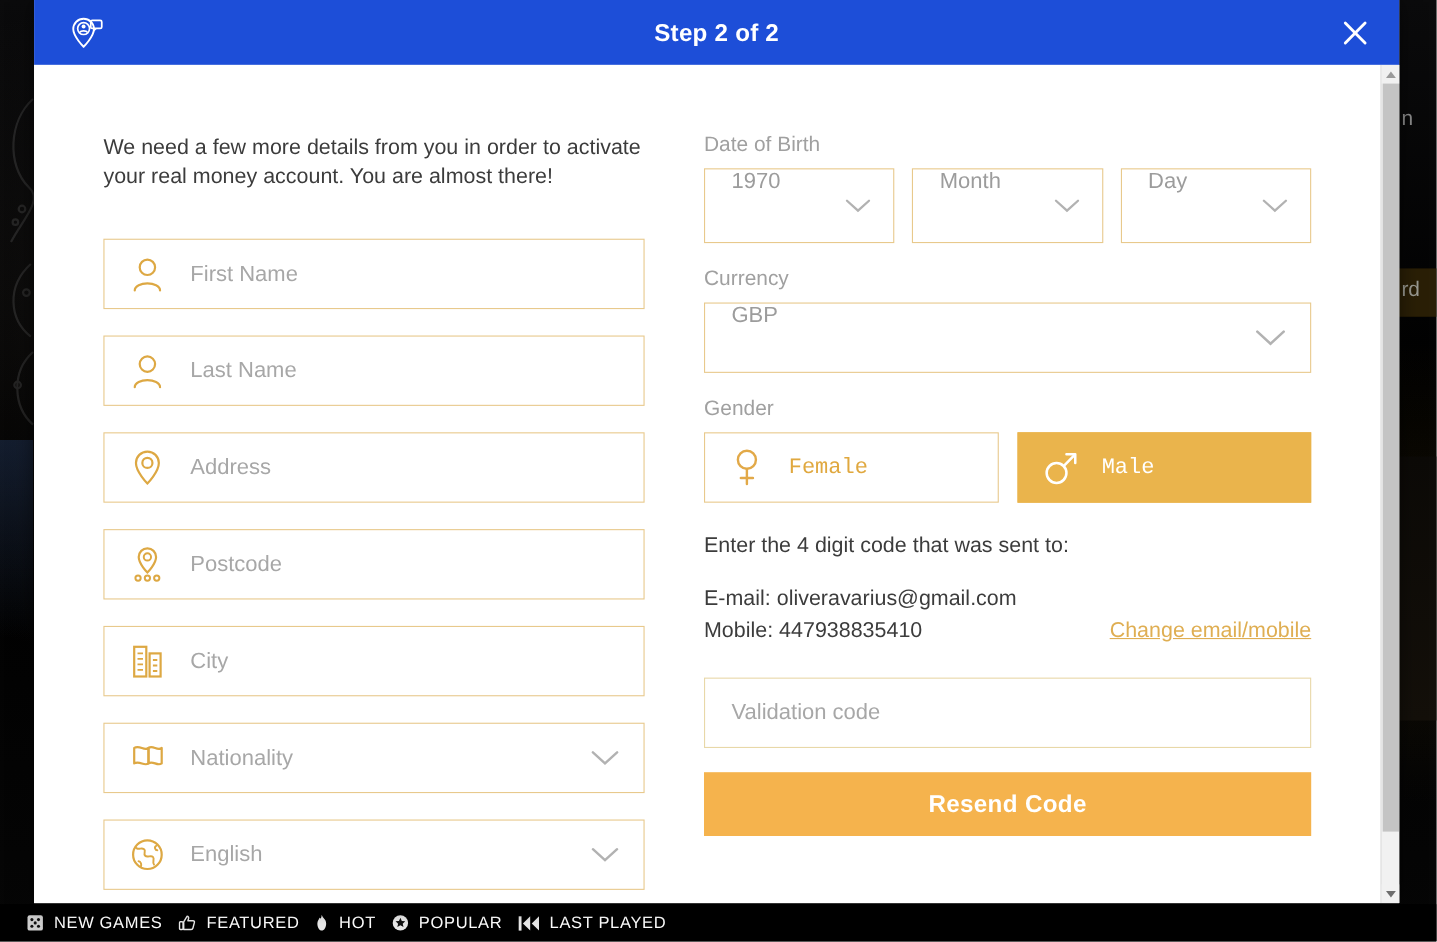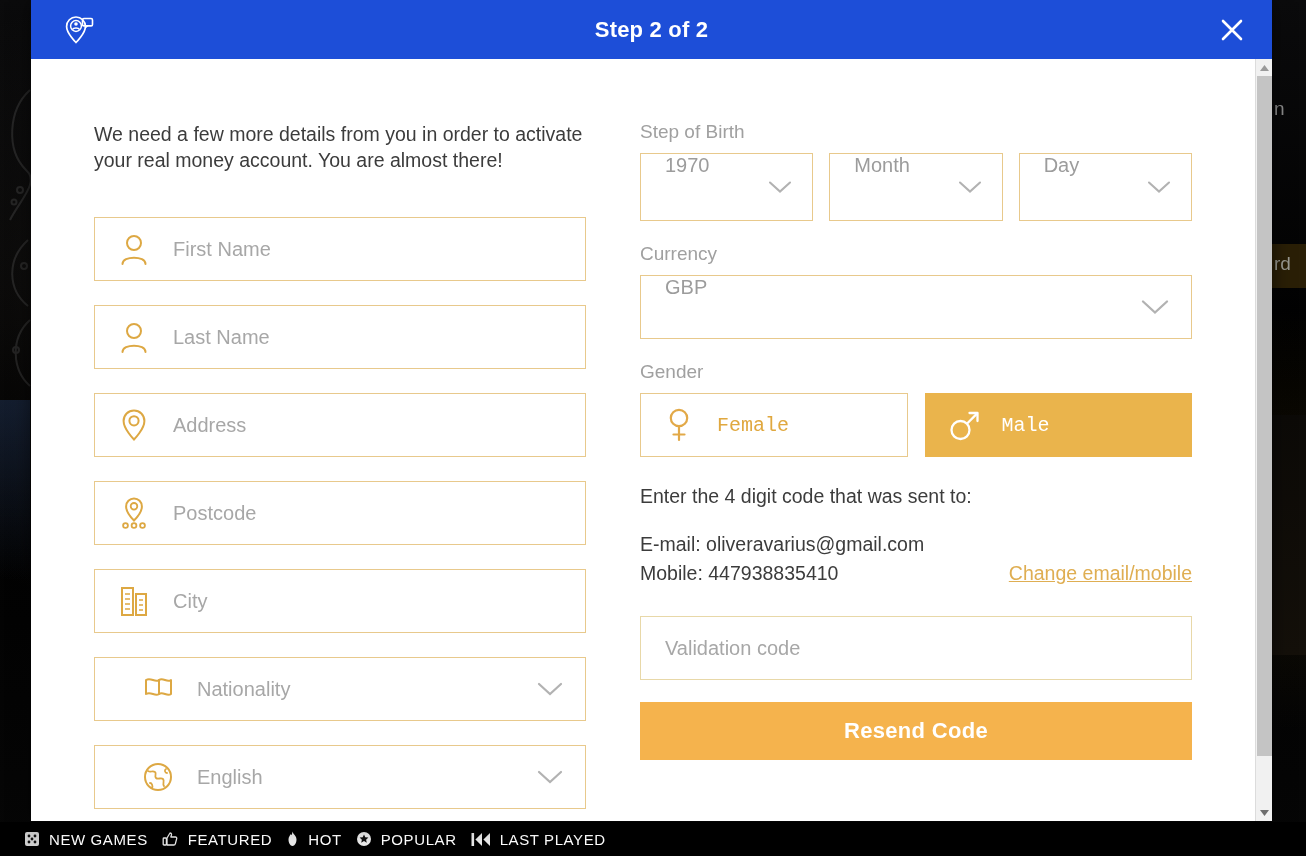--- a/index.html
+++ b/index.html
@@ -169,21 +169,21 @@
   .field {
     height: 64px;
     border: 1px solid #e8c98c;
     background: #ffffff;
     display: flex;
     align-items: center;
     margin-bottom: 24px;
     position: relative;
     cursor: text;
   }
-  .field.select { cursor: pointer; padding-left: 24px; }
+  .field.select { cursor: pointer; }
   .field-icon {
     width: 78px;
     display: flex;
     align-items: center;
     justify-content: center;
     flex: 0 0 auto;
   }
   .field-placeholder {
     color: #a7a7a7;
     font-size: 20px;
@@ -547,21 +547,21 @@
             <span class="field-placeholder">English</span>
             <svg class="chevron" width="26" height="16" viewBox="0 0 26 16">
               <path d="M2 3 L13 13 L24 3" fill="none" stroke="#b2b2b2" stroke-width="2.2" stroke-linecap="round"></path>
             </svg>
           </div>
 
         </div>
 
         <div class="col-right">
 
-          <div class="label">Step of Birth</div>
+          <div class="label">Date of Birth</div>
           <div class="dob-row">
             <div class="dob-box">
               <span class="dob-val">1970</span>
               <svg class="chevron" width="24" height="15" viewBox="0 0 24 15">
                 <path d="M2 3 L12 12 L22 3" fill="none" stroke="#b2b2b2" stroke-width="2.1" stroke-linecap="round"></path>
               </svg>
             </div>
             <div class="dob-box">
               <span class="dob-val">Month</span>
               <svg class="chevron" width="24" height="15" viewBox="0 0 24 15">

